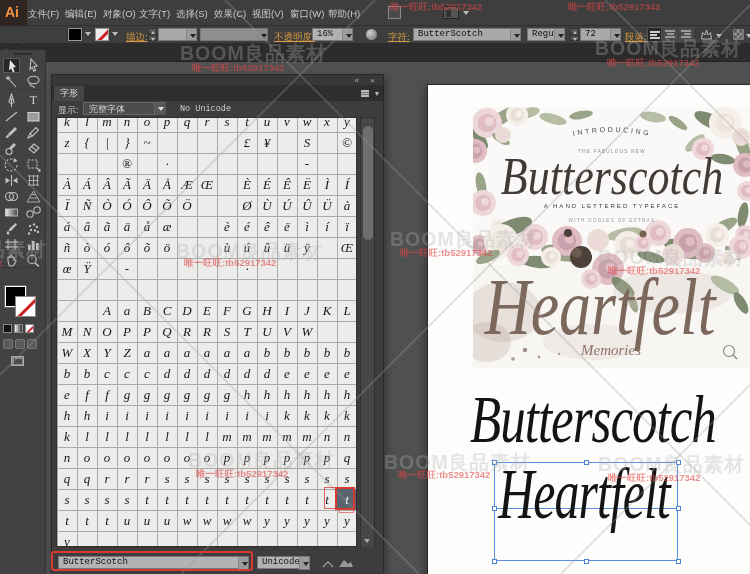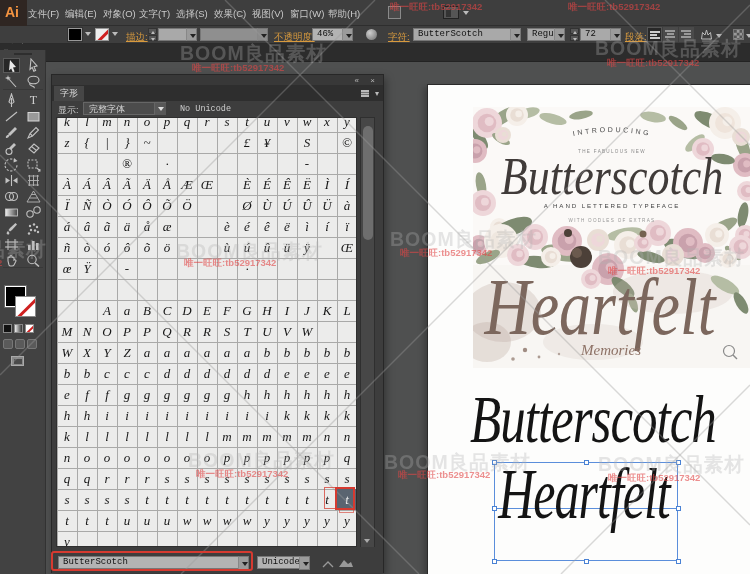--- a/index.html
+++ b/index.html
@@ -93,21 +93,21 @@
 <div class="olab" style="left:126px">描边:</div>
 <div class="spin" style="left:148px">
       <div class="up"></div>
       <div class="dn"></div>
     </div>
 <div class="fld" style="left:158px;width:29px"></div>
     <div class="fldarrow" style="left:186px"></div>
 <div class="fld" style="left:200px;width:58px;background:#8f8f8f"></div>
     <div class="fldarrow" style="left:257px;background:#8a8a8a"></div>
 <div class="olab" style="left:274px">不透明度:</div>
-<div class="fld" style="left:312px;width:31px;background:#b3b3b3">46%</div>
+<div class="fld" style="left:312px;width:31px;background:#b3b3b3">16%</div>
     <div class="fldarrow" style="left:342px"></div>
 <div class="abs" style="left:366px;top:3px;width:11px;height:11px;border-radius:50%;background:radial-gradient(circle at 35% 35%,#cfcfcf,#6a6a6a)"></div>
 <div class="olab" style="left:388px">字符:</div>
 <div class="fld" style="left:413px;width:98px">ButterScotch</div>
     <div class="fldarrow" style="left:510px"></div>
 <div class="fld" style="left:527px;width:28px">Regu..</div>
     <div class="fldarrow" style="left:554px"></div>
 <div class="spin" style="left:570px">
       <div class="up"></div>
       <div class="dn"></div>

